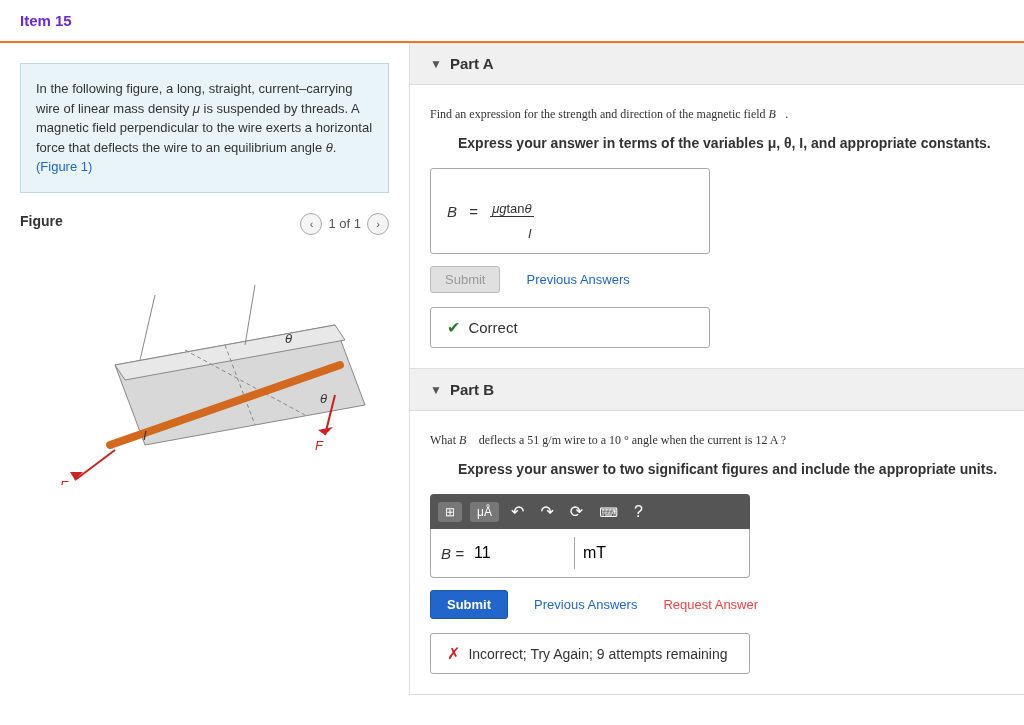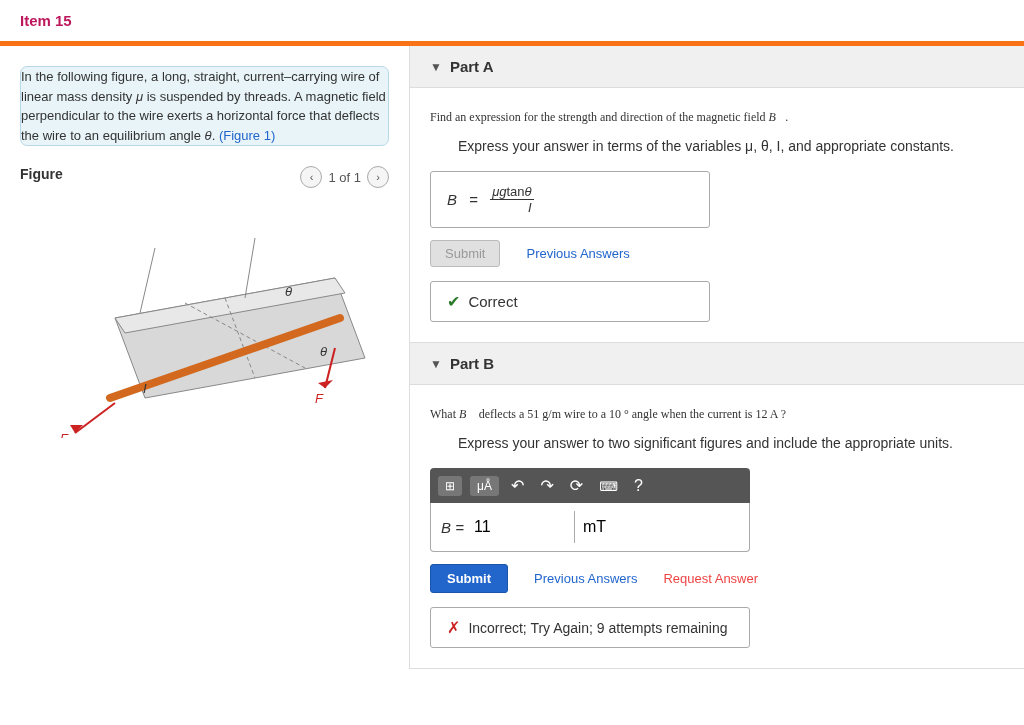--- a/index.html
+++ b/index.html
@@ -2,45 +2,46 @@
 <html><head>
   <meta charset="utf-8">
   <style>
     * { box-sizing: border-box; margin: 0; padding: 0; }
     body { font-family: Arial, sans-serif; font-size: 14px; color: #333; background: #fff; }
 
     .page-container { width: 1024px; min-height: 725px; background: #fff; }
 
     .item-header {
       padding: 12px 20px;
-      border-bottom: 5px solid #f97316;
+      border-bottom: 2px solid #f97316;
       font-size: 15px;
       font-weight: bold;
-      color: #be185d;
+      color: #6d28d9;
     }
 
     .main-content {
       display: flex;
       padding: 0;
     }
 
     
     .left-panel {
       width: 410px;
       min-width: 410px;
       border-right: 1px solid #ddd;
       padding: 20px;
     }
 
     .problem-text {
       background: #e8f4f8;
       border: 1px solid #b8d8e8;
+      padding: 15px;
       font-size: 13px;
       line-height: 1.5;
-      border-radius: 7px;
+      border-radius: 0;
       margin-bottom: 20px;
     }
 
     .problem-text a { color: #2266cc; text-decoration: none; }
 
     .figure-section { margin-top: 10px; }
 
     .figure-header {
       display: flex;
       align-items: flex-start;
@@ -101,21 +102,21 @@
 
     .part-header .chevron { color: #555; font-size: 12px; }
     .part-header .part-label { font-weight: bold; font-size: 15px; }
 
     .part-body { padding: 20px; }
 
     .question-text { font-size: 12px; margin-bottom: 10px; line-height: 1.5; font-family: Liberation Serif, serif; }
 
     .instruction-text {
       font-size: 14px;
-      font-weight: normal;
+      font-weight: bold;
       margin-bottom: 14px;
       line-height: 1.5;
       padding-left: 28px;
     }
 
     .answer-box {
       border: 1px solid #aaa;
       border-radius: 3px;
       padding: 12px 16px;
       background: #fff;
@@ -130,21 +131,22 @@
     .answer-formula {
       display: flex;
       align-items: center;
       gap: 8px;
     }
 
     .fraction {
       display: inline-flex;
       flex-direction: column;
       align-items: flex-end;
-      gap: 0;
+      gap: 9px;
+      margin-top: 20px;
     }
 
     .fraction .numerator {
       border-bottom: 1px solid #333;
       padding: 0 2px;
       font-size: 13px;
     }
 
     .fraction .denominator {
       padding: 0 2px;

